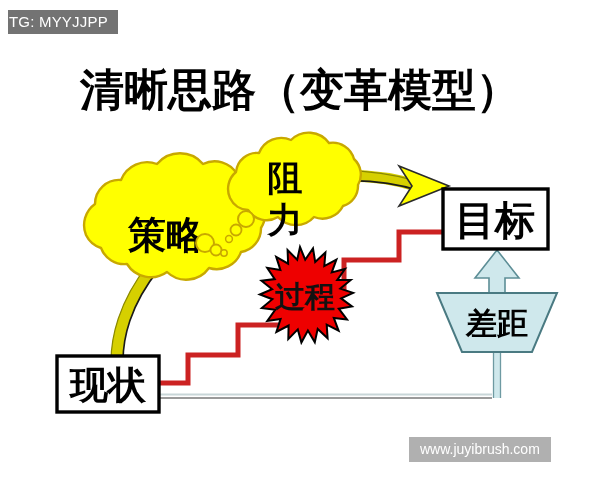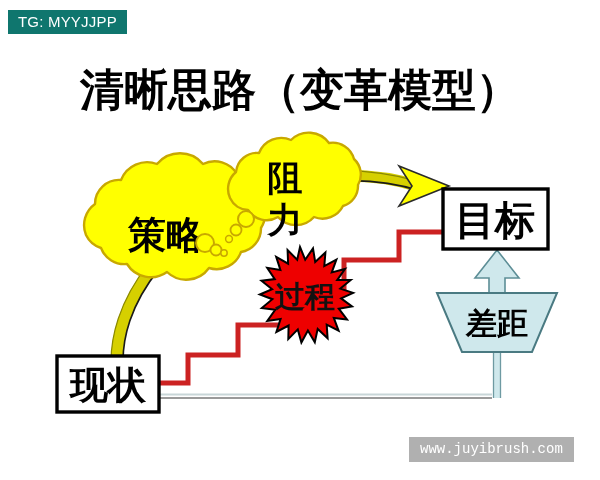--- a/index.html
+++ b/index.html
@@ -12,37 +12,37 @@
     width: 600px;
     height: 480px;
     background: #ffffff;
     overflow: hidden;
     font-family: "DejaVu Sans", "Liberation Sans", sans-serif;
   }
   #tg-badge {
     position: absolute;
     left: 8px;
     top: 10px;
-    background: #0f766e;
+    background: #737373;
     color: #ffffff;
     font-size: 15px;
     font-family: "Liberation Sans", sans-serif;
-    padding: 3px 10px 4px 10px;
+    padding: 3px 10px 4px 1px;
     letter-spacing: 0.2px;
     line-height: 1.15;
     white-space: nowrap;
   }
   #watermark {
     position: absolute;
     left: 409px;
     top: 437px;
     background: #b0b0b0;
     color: #ffffff;
     font-size: 14px;
-    font-family: Liberation Mono, monospace;
+    font-family: Liberation Sans, sans-serif;
     padding: 4px 11px 5px 11px;
     line-height: 1.15;
     white-space: nowrap;
   }
   #diagram {
     position: absolute;
     left: 0;
     top: 0;
     width: 600px;
     height: 480px;

